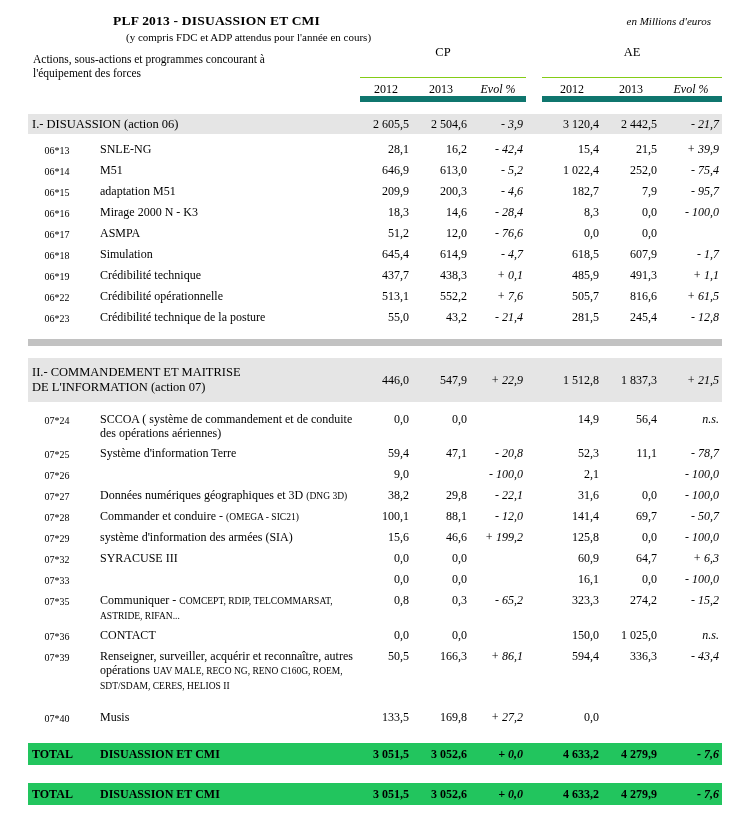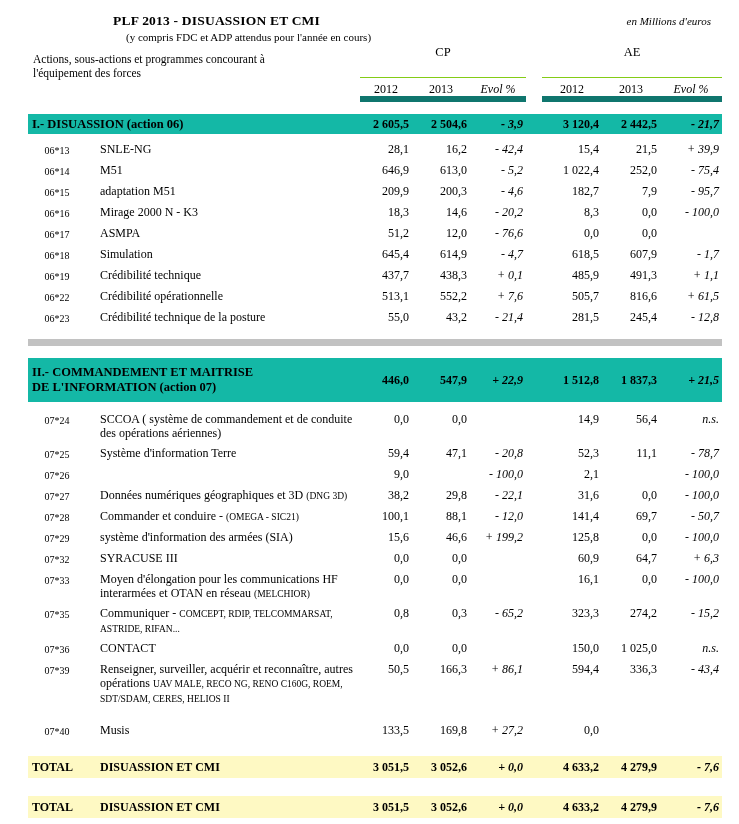--- a/index.html
+++ b/index.html
@@ -35,25 +35,25 @@
   .grp{grid-row:1;border-bottom:1px solid #84cc16;display:flex;align-items:flex-end;justify-content:center;padding-bottom:17px;font-size:12.5px}
   .grp-cp{grid-column:3/6}
   .grp-ae{grid-column:7/10}
   .yh{grid-row:2;border-bottom:6px solid #0f766e;text-align:center;padding-top:4px;font-size:12px}
 
   
   .row{line-height:14px;padding:2px 0 3px}
   .mt12{margin-top:12px}
 
   
-  .sec{background:#14b8a6;font-weight:bold;align-items:center}
+  .sec{background:#e5e5e5;font-weight:normal;align-items:center}
   .sec1{margin-top:12px;margin-bottom:6px;padding:3px 0;line-height:14px}
   .sec2{margin-bottom:8px;padding:7px 0;line-height:15px}
   .c-seclabel{grid-column:1/3;padding-left:4px;white-space:pre-line;font-size:12.5px}
-  .total{background:#fef9c3;font-weight:bold;padding:4px 0;line-height:14px}
+  .total{background:#22c55e;font-weight:bold;padding:4px 0;line-height:14px}
   .total1{margin-top:14px}
   .total2{margin-top:18px}
   .c-totword{grid-column:1;padding-left:4px}
 
   
   .bar{height:7px;background:#c2c2c2;margin-left:28px;width:694px}
   .bar1{margin-top:10px;margin-bottom:12px}
 </style>
 </head>
 <body>
@@ -117,21 +117,21 @@
     <div class="num c-cpe evol">- 4,6</div>
     <div class="num c-ae1">182,7</div>
     <div class="num c-ae2">7,9</div>
     <div class="num c-aee evol">- 95,7</div>
   </div>
   <div class="grid row">
     <div class="c-code">06*16</div>
     <div class="c-label"><span>Mirage 2000 N - K3</span><span class="sm"></span></div>
     <div class="num c-cp1">18,3</div>
     <div class="num c-cp2">14,6</div>
-    <div class="num c-cpe evol">- 20,2</div>
+    <div class="num c-cpe evol">- 28,4</div>
     <div class="num c-ae1">8,3</div>
     <div class="num c-ae2">0,0</div>
     <div class="num c-aee evol">- 100,0</div>
   </div>
   <div class="grid row">
     <div class="c-code">06*17</div>
     <div class="c-label"><span>ASMPA</span><span class="sm"></span></div>
     <div class="num c-cp1">51,2</div>
     <div class="num c-cp2">12,0</div>
     <div class="num c-cpe evol">- 76,6</div>
@@ -257,21 +257,20 @@
     <div class="c-label"><span>SYRACUSE III</span><span class="sm"></span></div>
     <div class="num c-cp1">0,0</div>
     <div class="num c-cp2">0,0</div>
     <div class="num c-cpe evol"></div>
     <div class="num c-ae1">60,9</div>
     <div class="num c-ae2">64,7</div>
     <div class="num c-aee evol">+ 6,3</div>
   </div>
   <div class="grid row">
     <div class="c-code">07*33</div>
-    <div class="c-label"><span>Moyen d'élongation pour les communications HF interarmées et OTAN en réseau </span><span class="sm">(MELCHIOR)</span></div>
     <div class="num c-cp1">0,0</div>
     <div class="num c-cp2">0,0</div>
     <div class="num c-cpe evol"></div>
     <div class="num c-ae1">16,1</div>
     <div class="num c-ae2">0,0</div>
     <div class="num c-aee evol">- 100,0</div>
   </div>
   <div class="grid row">
     <div class="c-code">07*35</div>
     <div class="c-label"><span>Communiquer - </span><span class="sm">COMCEPT, RDIP, TELCOMMARSAT, ASTRIDE, RIFAN...</span></div>

